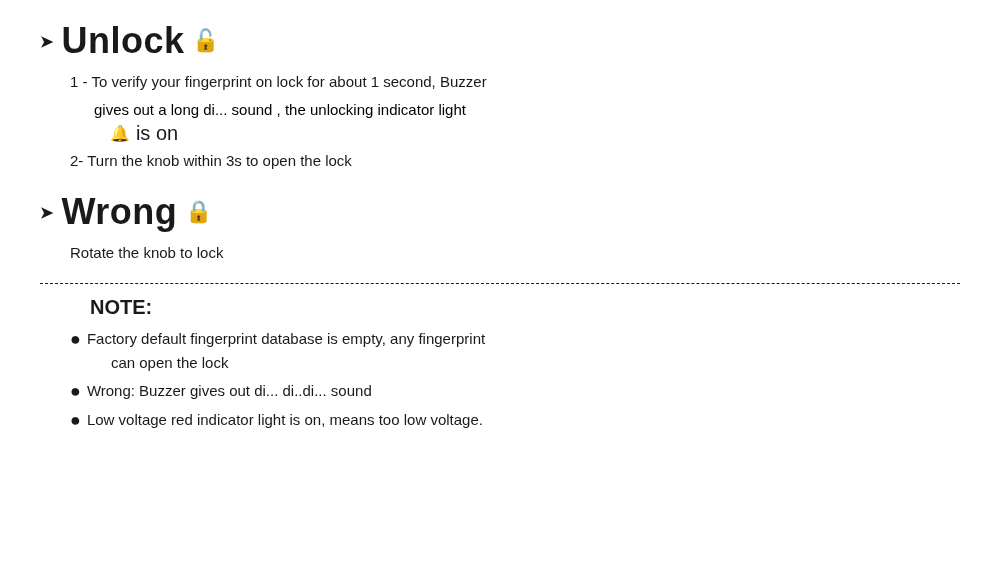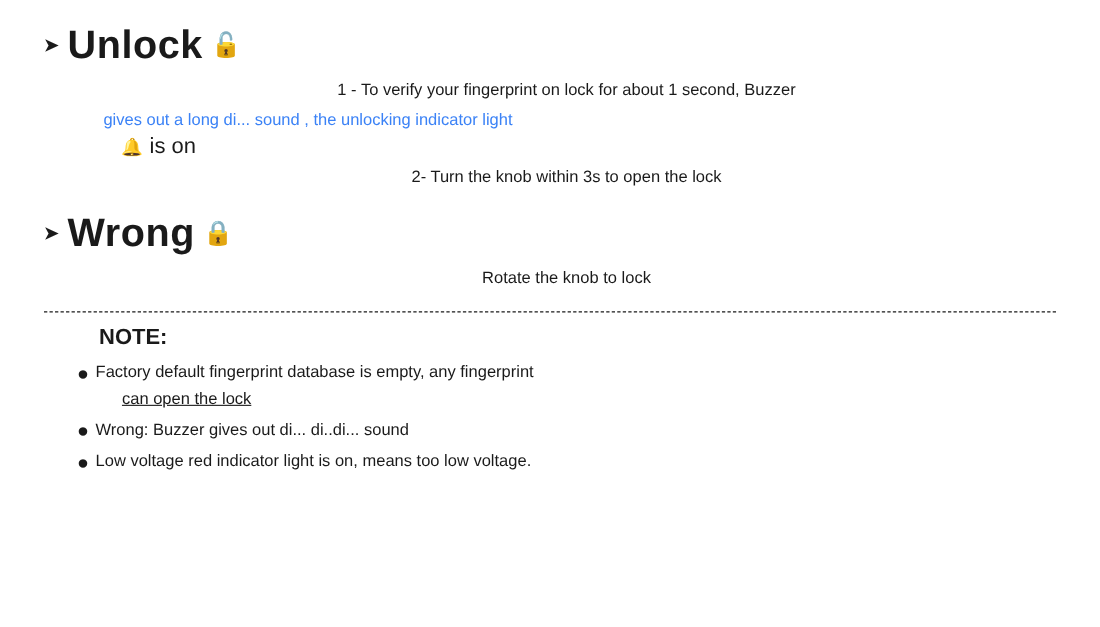--- a/index.html
+++ b/index.html
@@ -50,27 +50,26 @@
 
     .content {
       margin-left: 30px;
     }
 
     .step {
       font-size: 15px;
       color: #1a1a1a;
       margin-bottom: 4px;
       line-height: 1.6;
-      text-align: center;
     }
 
     .step-indent {
       margin-left: 24px;
       font-size: 15px;
-      color: #3b82f6;
+      color: #000000;
       line-height: 1.6;
     }
 
     .indicator-line {
       display: flex;
       align-items: center;
       gap: 6px;
       margin-left: 40px;
       margin-bottom: 4px;
     }
@@ -121,21 +120,20 @@
       font-size: 18px;
       line-height: 1.4;
       flex-shrink: 0;
     }
 
     .note-text-indent {
       margin-left: 24px;
       font-size: 15px;
       color: #1a1a1a;
       line-height: 1.6;
-      text-decoration: underline;
     }
   </style>
 </head>
 <body>
 
 <div class="section">
   <div class="section-heading">
     <span class="arrow">➤</span>
     <span class="heading-text">Unlock</span>
     <span class="heading-icon">🔓</span>

